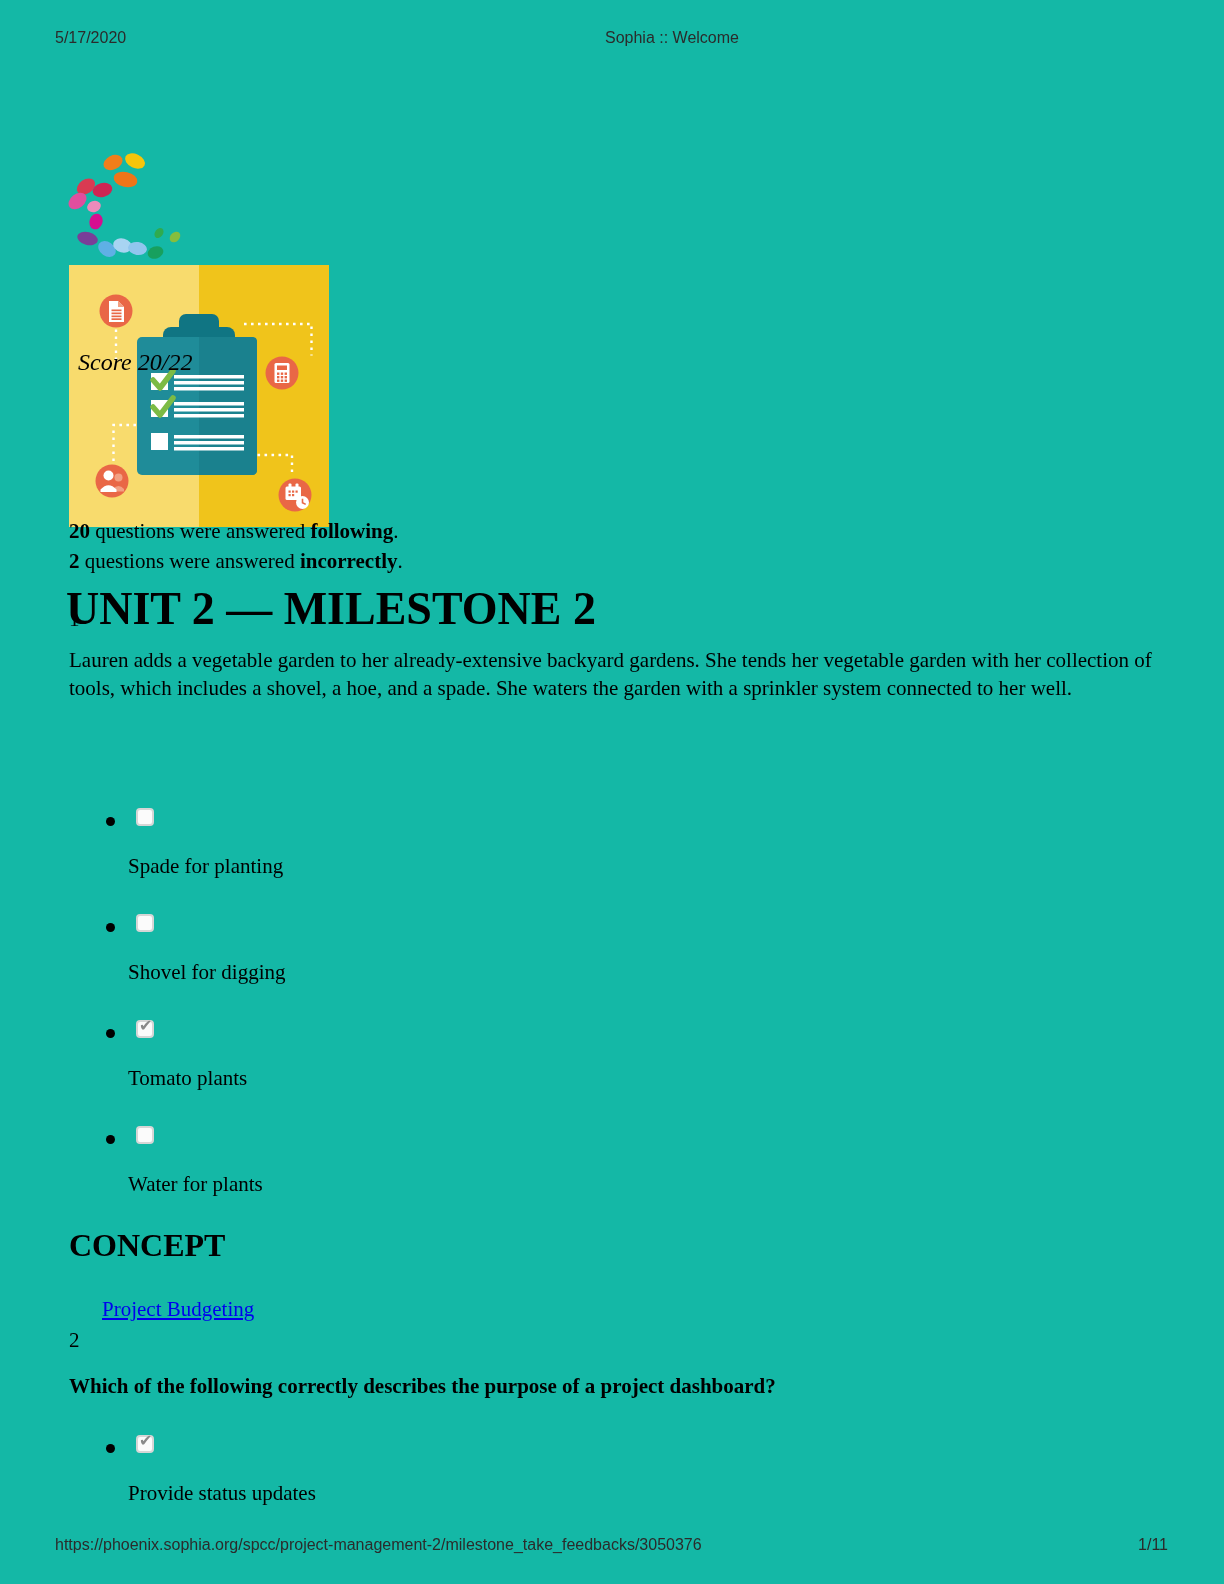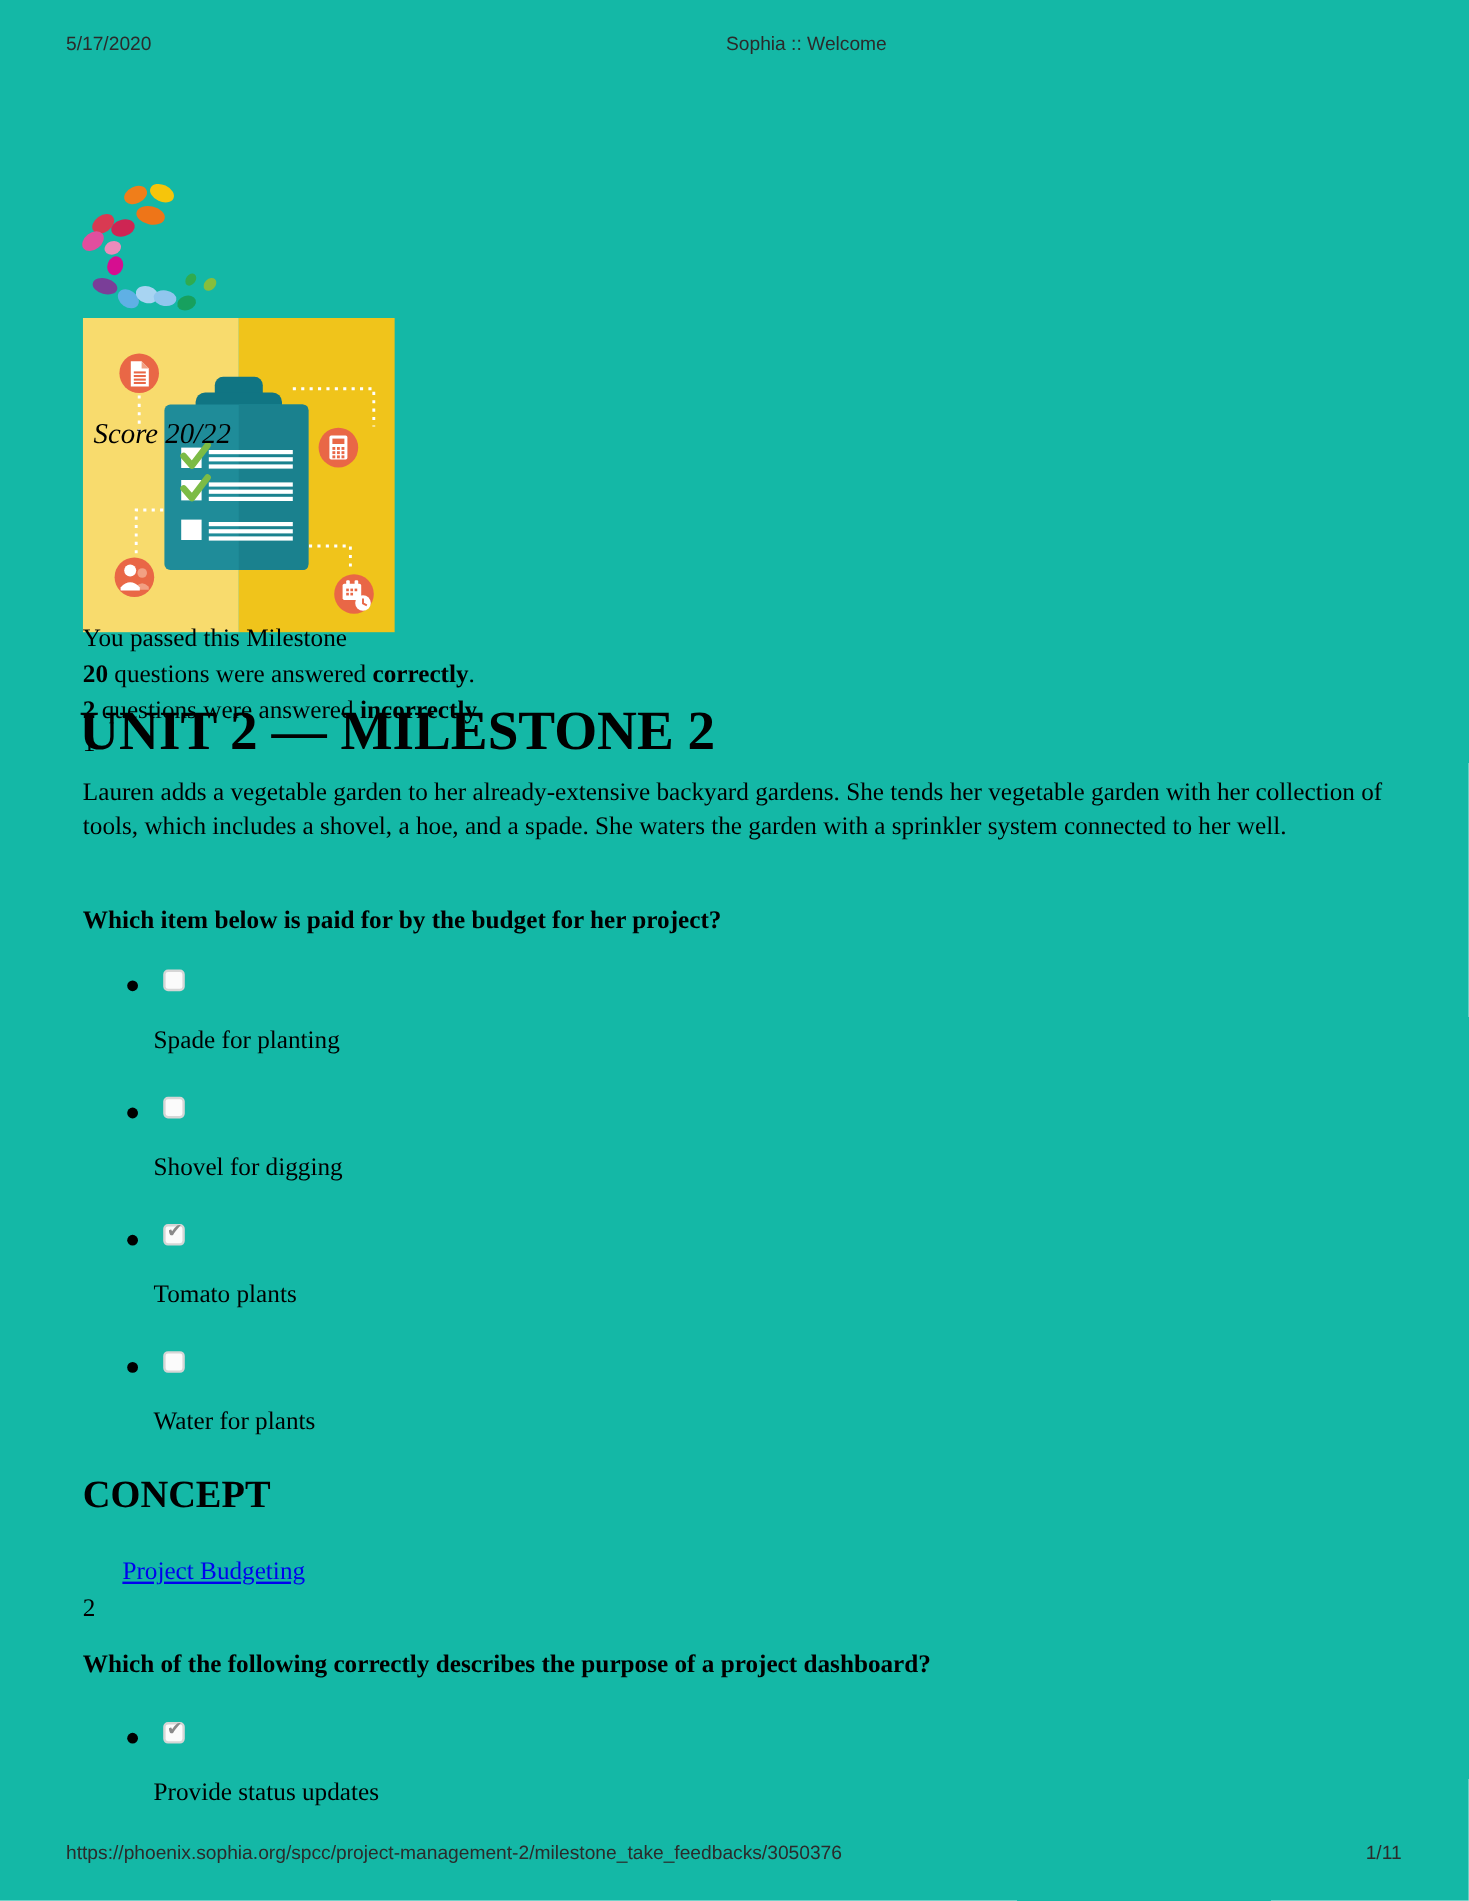--- a/index.html
+++ b/index.html
@@ -154,30 +154,28 @@
           <rect x="223" y="229" width="2.2" height="2.2"></rect>
       </g>
       <circle class="f-white" cx="233.5" cy="237.5" r="6.5"></circle>
       <path class="s-orange" d="M233.5 233.8 V237.8 l3.2 1.6"></path>
     </g>
   </svg>
 
   <div class="abs score"><span>Score</span> <span>20/22</span></div>
 
   <div class="abs result-lines">
-    <div>You passed this Milestone</div>
-    <div><b>20</b><span> questions were answered </span><b>correctly</b><span>.</span></div>
+    <div><b>20</b><span> questions were answered </span><b>following</b><span>.</span></div>
     <div><b>2</b><span> questions were answered </span><b>incorrectly</b><span>.</span></div>
   </div>
 
   <div class="abs h1">UNIT 2 — MILESTONE 2</div>
   <div class="abs qnum1">1</div>
 
   <div class="abs scenario">Lauren adds a vegetable garden to her already-extensive backyard gardens. She tends her vegetable garden with her collection of tools, which includes a shovel, a hoe, and a spade. She waters the garden with a sprinkler system connected to her well.</div>
-  <div class="abs prompt q1prompt">Which item below is paid for by the budget for her project?</div>
 
   <div class="opt r1">
     <span class="bullet"></span>
     <span class="cbx"></span>
     <div class="olabel">Spade for planting</div>
   </div>
   <div class="opt r2">
     <span class="bullet"></span>
     <span class="cbx"></span>
     <div class="olabel">Shovel for digging</div>

